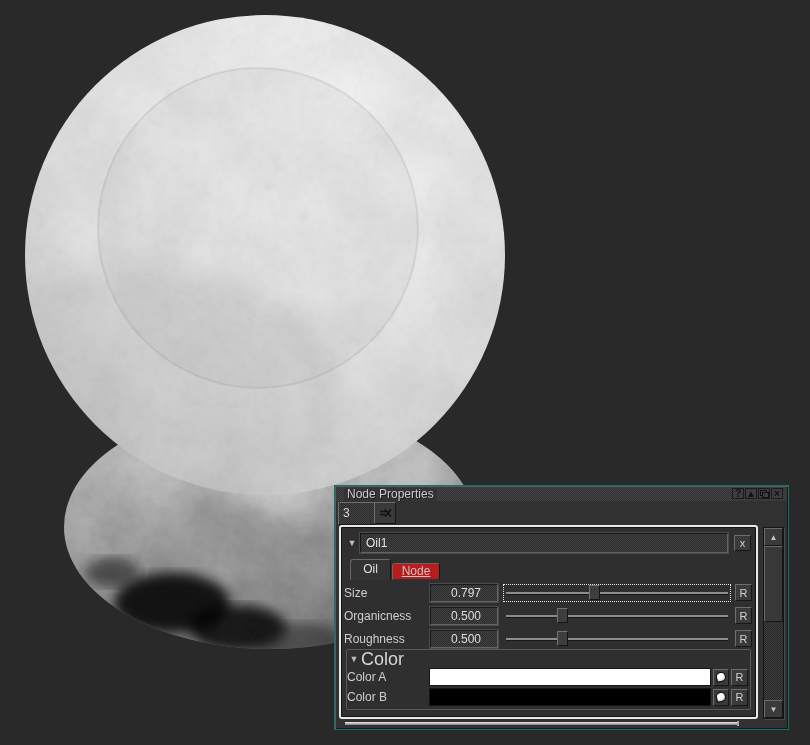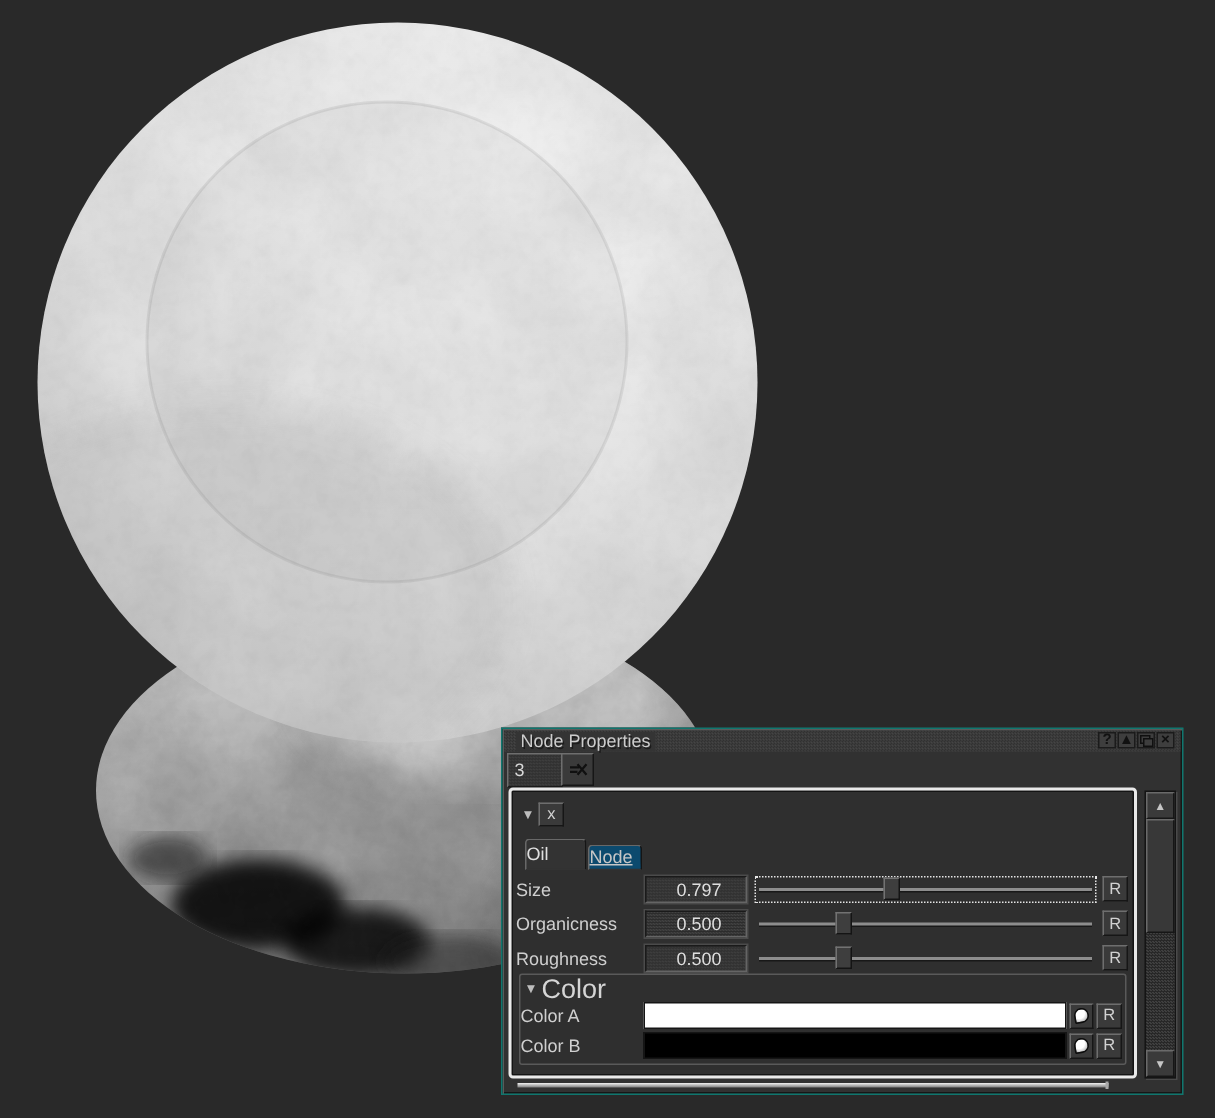--- a/index.html
+++ b/index.html
@@ -55,24 +55,24 @@
   .node-name{
     flex:1;height:18px;border:1px solid;border-color:#171717 #636363 #636363 #171717;
     box-shadow:0 0 0 1px #4b4b4b;
     color:#e2e2e2;font-size:12px;line-height:18px;padding-left:5px;margin:0 6px 0 1px;
   }
   .node-close{width:17px;height:16px;font-size:11px;line-height:12px;}
 
   .tabs{position:absolute;left:9px;top:31px;height:22px;display:flex;align-items:flex-end;}
   .tab{
     background:#333333;border:1px solid;border-color:#686868 #151515 #333333 #686868;
-    border-radius:3px 3px 0 0;color:#c6c6c6;font-size:12px;text-align:left;box-sizing:border-box;
+    border-radius:3px 3px 0 0;color:#c6c6c6;font-size:12px;text-align:center;box-sizing:border-box;
   }
   .tab.active{width:41px;height:21px;line-height:19px;color:#e0e0e0;z-index:2;}
-  .tab.inactive{width:36px;height:17px;line-height:15px;margin-left:1px;background:#0c4a6e;text-decoration:underline;}
+  .tab.inactive{width:48px;height:17px;line-height:15px;margin-left:1px;background:#b91c1c;text-decoration:underline;}
 
   .prow{position:absolute;left:3px;right:4px;height:23px;display:flex;align-items:center;}
   .prow-0{top:54px;} .prow-1{top:77px;} .prow-2{top:100px;}
   .plabel{width:82px;text-align:left;padding-right:4px;color:#cfcfcf;font-size:12px;flex:0 0 auto;}
   .pfield{
     width:62px;height:16px;flex:0 0 auto;
     border:1px solid;border-color:#1a1a1a #656565 #656565 #1a1a1a;box-shadow:0 0 0 1px #4b4b4b;
     color:#dedede;font-size:12px;line-height:16px;padding-left:4px;text-align:center;
   }
   .slider{position:relative;flex:1;height:18px;margin:0 4px 0 5px;}
@@ -209,20 +209,21 @@
       <svg width="13" height="10">
         <path d="M1 3.5 H7 M1 6.5 H6" stroke="#101010" stroke-width="1.5" fill="none"></path>
         <path d="M6 1.5 L12 8.5 M12 1.5 L6 8.5" stroke="#101010" stroke-width="1.5" fill="none"></path>
       </svg>
     </button>
 
     <div class="param-box">
 
       <div class="node-header">
         <span class="tri">▼</span>
+        <div class="node-name dither">Oil1</div>
         <button class="btn node-close">x</button>
       </div>
 
       <div class="tabs">
         <div class="tab active">Oil</div>
         <div class="tab inactive">Node</div>
       </div>
 
       <div class="prow prow-0">
         <span class="plabel">Size</span>

